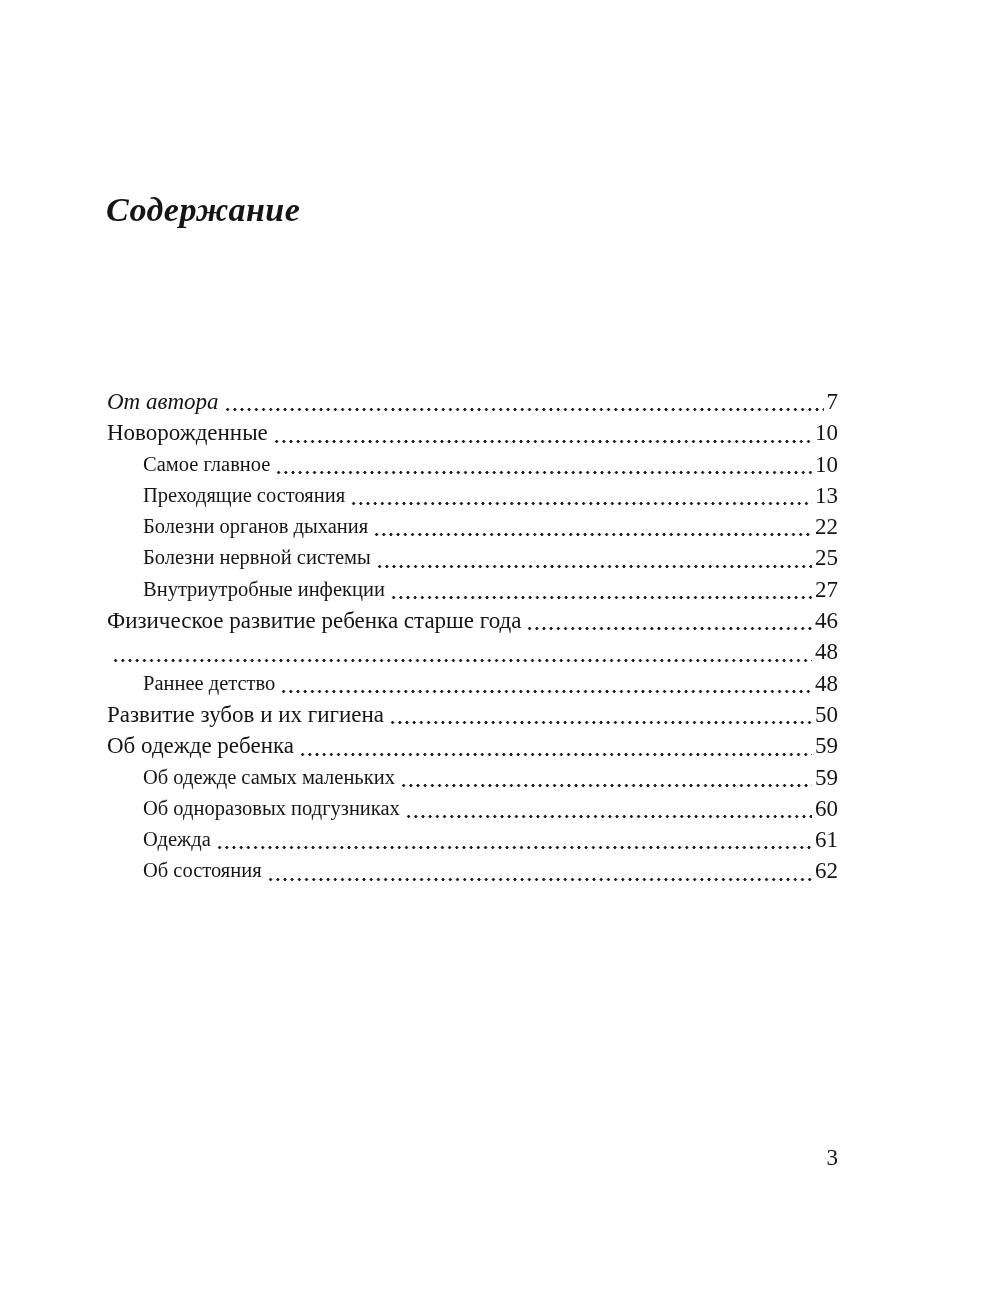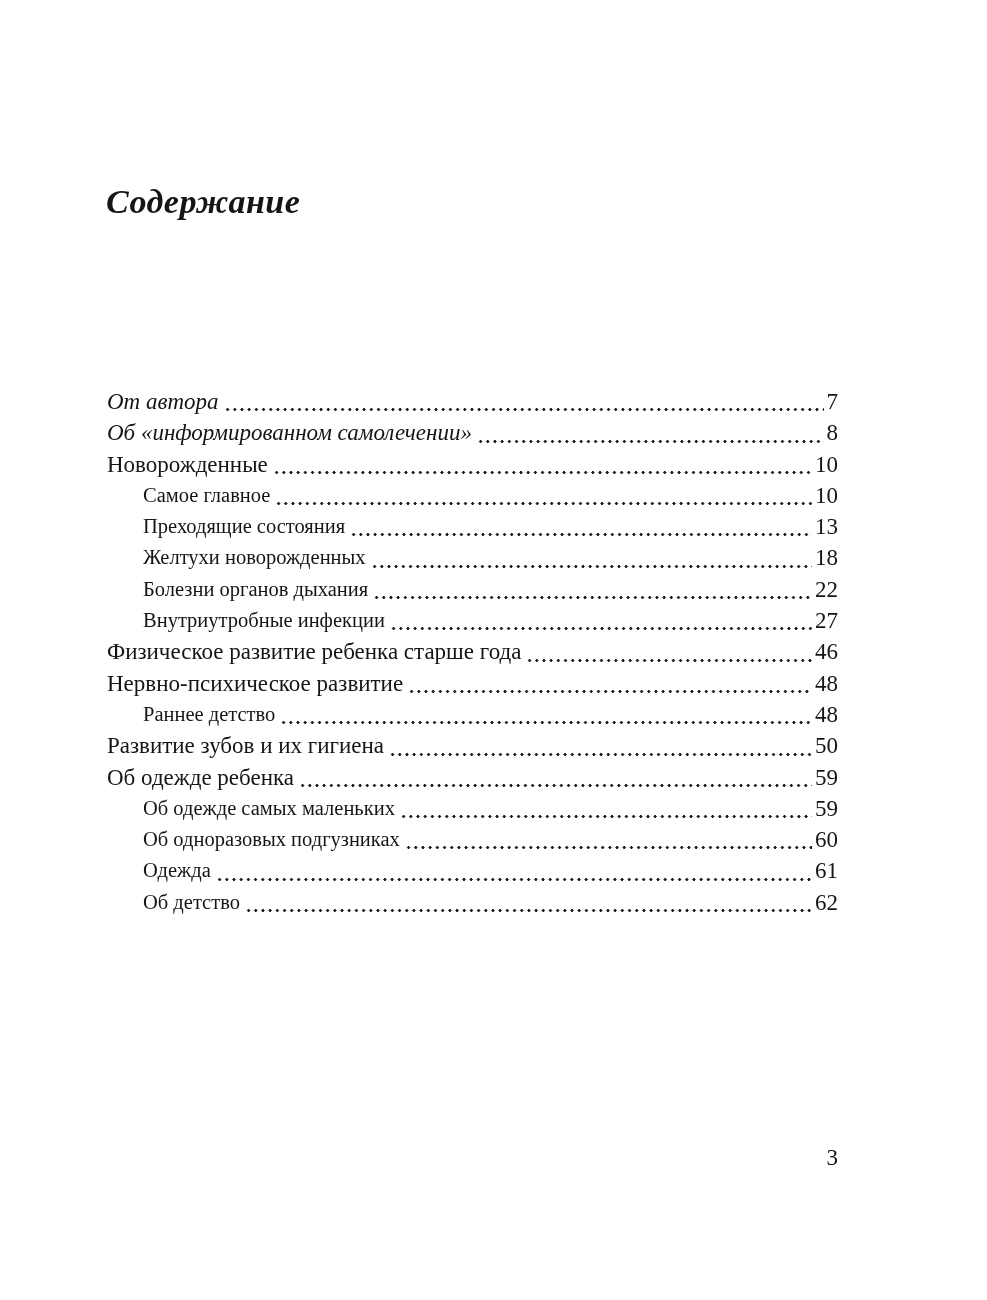--- a/index.html
+++ b/index.html
@@ -15,21 +15,21 @@
     color: #151515;
     overflow: hidden;
   }
   .page {
     position: absolute;
     inset: 0;
   }
   .doc-title {
     position: absolute;
     left: 106px;
-    top: 160px;
+    top: 168px;
     font-size: 34px;
     line-height: 1.1;
     font-weight: bold;
     font-style: italic;
     letter-spacing: 0.5px;
     white-space: nowrap;
   }
   .toc {
     position: absolute;
     left: 107px;
@@ -86,74 +86,68 @@
   <h1 class="doc-title">Содержание</h1>
 
   <div class="toc">
 
     <div class="row lvl0 it">
       <span class="lbl">От автора</span>
       <span class="leader"></span>
       <span class="num">7</span>
     </div>
 
-    <div class="row lvl0 it">
-      <span class="lbl">Об «информированном самолечении»</span>
-      <span class="leader"></span>
-      <span class="num">8</span>
-    </div>
 
     <div class="row lvl0">
       <span class="lbl">Новорожденные</span>
       <span class="leader"></span>
       <span class="num">10</span>
     </div>
 
     <div class="row lvl1">
       <span class="lbl">Самое главное</span>
       <span class="leader"></span>
       <span class="num">10</span>
     </div>
 
     <div class="row lvl1">
       <span class="lbl">Преходящие состояния</span>
       <span class="leader"></span>
       <span class="num">13</span>
     </div>
 
-    <div class="row lvl1">
-      <span class="lbl">Желтухи новорожденных</span>
-      <span class="leader"></span>
-      <span class="num">18</span>
-    </div>
 
     <div class="row lvl1">
       <span class="lbl">Болезни органов дыхания</span>
       <span class="leader"></span>
       <span class="num">22</span>
     </div>
 
+    <div class="row lvl1">
+      <span class="lbl">Болезни нервной системы</span>
+      <span class="leader"></span>
+      <span class="num">25</span>
+    </div>
 
     <div class="row lvl1">
       <span class="lbl">Внутриутробные инфекции</span>
       <span class="leader"></span>
       <span class="num">27</span>
     </div>
 
 
 
 
     <div class="row lvl0">
       <span class="lbl">Физическое развитие ребенка старше года</span>
       <span class="leader"></span>
       <span class="num">46</span>
     </div>
 
     <div class="row lvl0">
-      <span class="lbl">Нервно-психическое развитие</span>
       <span class="leader"></span>
       <span class="num">48</span>
     </div>
 
     <div class="row lvl1">
       <span class="lbl">Раннее детство</span>
       <span class="leader"></span>
       <span class="num">48</span>
     </div>
 
@@ -183,21 +177,21 @@
       <span class="num">60</span>
     </div>
 
     <div class="row lvl1">
       <span class="lbl">Одежда</span>
       <span class="leader"></span>
       <span class="num">61</span>
     </div>
 
     <div class="row lvl1">
-      <span class="lbl">Об детство</span>
+      <span class="lbl">Об состояния</span>
       <span class="leader"></span>
       <span class="num">62</span>
     </div>
 
   </div>
 
   <div class="folio">3</div>
 
 </div>
 

